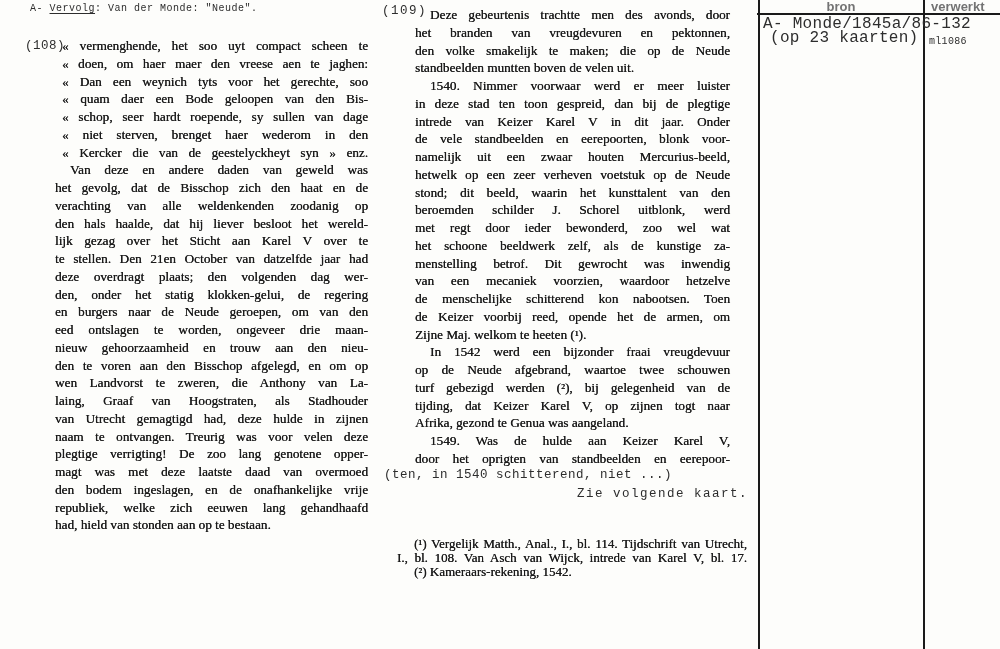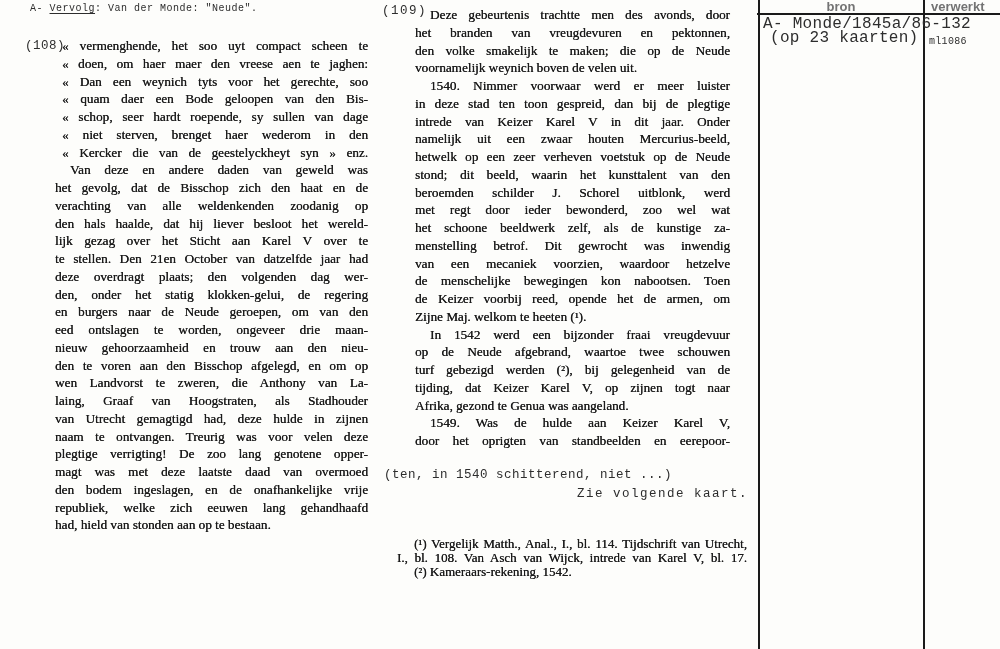--- a/index.html
+++ b/index.html
@@ -84,33 +84,34 @@
       <div class="pl">plegtige verrigting!  De zoo lang genotene opper-</div>
       <div class="pl">magt was met deze laatste daad van overmoed</div>
       <div class="pl">den bodem ingeslagen, en de onafhankelijke vrije</div>
       <div class="pl">republiek, welke zich eeuwen lang gehandhaafd</div>
       <div class="pl end">had, hield van stonden aan op te bestaan.</div>
     </div>
   <div id="col-mid" class="col">
       <div class="pl ind">Deze gebeurtenis trachtte men des avonds, door</div>
       <div class="pl">het branden van vreugdevuren en pektonnen,</div>
       <div class="pl">den volke smakelijk te maken; die op de Neude</div>
-      <div class="pl end">voornamelijk weynich boven de velen uit.</div>
+      <div class="pl end">standbeelden muntten boven de velen uit.</div>
       <div class="pl ind">1540.  Nimmer voorwaar werd er meer luister</div>
       <div class="pl">in deze stad ten toon gespreid, dan bij de plegtige</div>
       <div class="pl">intrede van Keizer Karel V in dit jaar.  Onder</div>
+      <div class="pl">de vele standbeelden en eerepoorten, blonk voor-</div>
       <div class="pl">namelijk uit een zwaar houten Mercurius-beeld,</div>
       <div class="pl">hetwelk op een zeer verheven voetstuk op de Neude</div>
       <div class="pl">stond; dit beeld, waarin het kunsttalent van den</div>
       <div class="pl">beroemden schilder J. Schorel uitblonk, werd</div>
       <div class="pl">met regt door ieder bewonderd, zoo wel wat</div>
       <div class="pl">het schoone beeldwerk zelf, als de kunstige za-</div>
       <div class="pl">menstelling betrof.  Dit gewrocht was inwendig</div>
       <div class="pl">van een mecaniek voorzien, waardoor hetzelve</div>
-      <div class="pl">de menschelijke bewegingen kon nabootsen.  Toen</div>
+      <div class="pl">de menschelijke schitterend kon nabootsen.  Toen</div>
       <div class="pl">de Keizer voorbij reed, opende het de armen, om</div>
       <div class="pl end">Zijne Maj. welkom te heeten (¹).</div>
       <div class="pl ind">In 1542 werd een bijzonder fraai vreugdevuur</div>
       <div class="pl">op de Neude afgebrand, waartoe twee schouwen</div>
       <div class="pl">turf gebezigd werden (²), bij gelegenheid van de</div>
       <div class="pl">tijding, dat Keizer Karel V, op zijnen togt naar</div>
       <div class="pl end">Afrika, gezond te Genua was aangeland.</div>
       <div class="pl ind">1549.  Was de hulde aan Keizer Karel V,</div>
       <div class="pl">door het oprigten van standbeelden en eerepoor-</div>
     </div>

